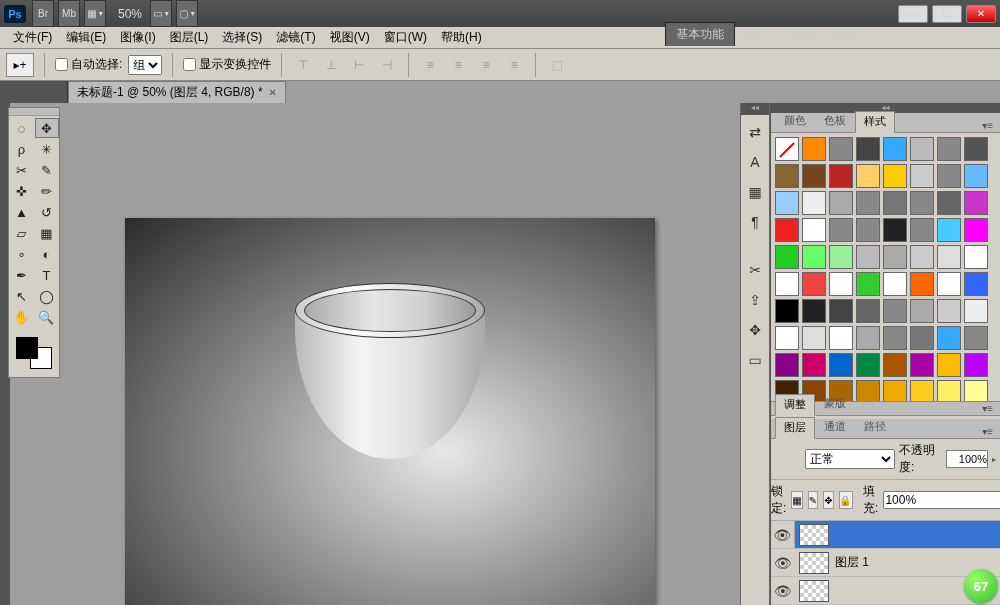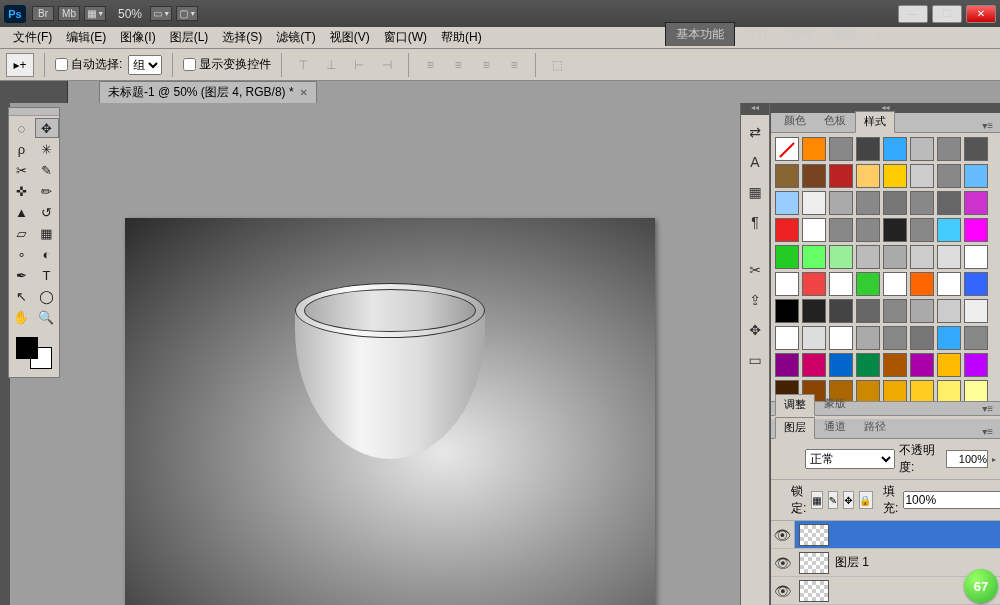--- a/index.html
+++ b/index.html
@@ -1,21 +1,21 @@
 <!DOCTYPE html>
 <html><head>
 <meta charset="utf-8">
 <style>
 * { margin:0; padding:0; box-sizing:border-box; font-family:"Microsoft YaHei",SimSun,Arial,sans-serif; font-size:12px; }
 body { width:1000px; height:605px; background:#535353; overflow:hidden; position:relative; }
 
 
 .titlebar { height:27px; background:linear-gradient(#555,#444); display:flex; align-items:center; padding:0 4px; color:#ccc; }
 .titlebar .ps { width:22px; height:18px; background:#001e36; color:#31a8ff; display:flex; align-items:center; justify-content:center; font-weight:bold; font-size:11px; border-radius:3px; margin-right:6px; }
-.titlebar .sq { width:22px; height:15px; background:#6a6a6a; border:1px solid #333; margin-right:4px; display:flex; align-items:center; justify-content:center; font-size:10px; color:#ddd; }
+.titlebar .sq { width:22px; height:27px; background:#6a6a6a; border:1px solid #333; margin-right:4px; display:flex; align-items:center; justify-content:center; font-size:10px; color:#ddd; }
 .titlebar .dd::after { content:"▾"; font-size:8px; margin-left:2px; }
 .titlebar .zoom { margin:0 8px; color:#ddd; }
 .titlebar .spacer { flex:1; }
 .titlebar .tab { padding:3px 10px; color:#ccc;margin-top:40px; }
 .titlebar .tab.active { background:#666; border:1px solid #222; border-bottom:none; }
 .titlebar .winbtn { width:30px; height:18px; margin-left:4px; border:1px solid #888; border-radius:2px; display:flex; align-items:center; justify-content:center; background:#ddd; font-size:10px; }
 .titlebar .winbtn.close { background:linear-gradient(#f66,#c00); color:#fff; }
 
 
 .menubar { height:22px; background:#d4d0c8; border-bottom:1px solid #888; display:flex; align-items:center; padding:0 6px; }
@@ -24,21 +24,21 @@
 
 .optbar { height:32px; background:#d4d0c8; border-bottom:1px solid #888; display:flex; align-items:center; padding:0 6px; gap:6px; color:#000; }
 .optbar .tool-ind { width:28px; height:24px; border:1px solid #888; background:#eee; display:flex; align-items:center; justify-content:center; }
 .optbar .chk { display:flex; align-items:center; gap:3px; }
 .optbar .chk input { width:13px; height:13px; }
 .optbar select { height:20px; font-size:12px; }
 .optbar .sep { width:1px; height:24px; background:#999; margin:0 4px; }
 .optbar .gbtn { width:22px; height:22px; background:#d4d0c8; border:1px solid transparent; color:#999; display:flex; align-items:center; justify-content:center; font-size:12px; }
 
 
-.doctabs { height:22px; background:#9e9e9e; display:flex; align-items:center;gap:31px; }
+.doctabs { height:22px; background:#9e9e9e; display:flex; align-items:center; }
 .doctabs .handle { width:68px; height:100%; background:#535353; border-right:1px solid #333; }
 .doctabs .doct { background:#bcbcbc; border:1px solid #7a7a7a; padding:2px 8px; margin-left:0; color:#000; display:flex; align-items:center; gap:6px; }
 .doctabs .doct .x { font-size:10px; color:#555; }
 
 
 .main { position:absolute; top:103px; left:0; right:0; bottom:0; display:flex; background:#9e9e9e; }
 .leftstrip { width:10px; background:#535353; }
 
 
 .toolbox { position:absolute; left:8px; top:107px; width:52px; background:#d4d0c8; border:1px solid #7a7a7a; z-index:5; }
@@ -88,21 +88,21 @@
 .adjstrip { height:20px; }
 .adjstrip .ptabs { height:14px; }
 
 
 .layerspanel { flex:1; display:flex; flex-direction:column; background:#d4d0c8; }
 .lopts { display:flex; align-items:center; gap:4px; padding:3px 4px; border-bottom:1px solid #aaa; }
 .lopts select { flex:0 0 90px; height:20px; font-size:12px;margin-left:30px; }
 .lopts .lab { color:#000; }
 .lopts input[type=text] { width:42px; height:18px; font-size:11px; text-align:right; border:1px solid #7a7a7a; }
 .lopts .tri { font-size:8px; color:#555; }
-.locks { display:flex; align-items:center; gap:5px; padding:3px 20px; border-bottom:1px solid #aaa; color:#000; }
+.locks { display:flex; align-items:center; gap:5px; padding:3px 0; border-bottom:1px solid #aaa; color:#000; }
 .locks .ic { width:18px; height:18px; border:1px solid #999; background:#eee; display:flex; align-items:center; justify-content:center; font-size:10px; }
 .layerlist { flex:1; overflow:auto; }
 .layer { display:flex; align-items:center; height:28px; border-bottom:1px solid #bbb; }
 .layer.sel { background:#3874d1; color:#fff; }
 .layer .eye { width:24px; text-align:center; font-size:14px; color:#333; }
 .layer.sel .eye { color:#333; background:#d4d0c8; height:100%; display:flex; align-items:center; justify-content:center; border-right:1px solid #aaa;}
 .layer .thumb { width:30px; height:22px; margin:0 4px; border:1px solid #555; background-image:linear-gradient(45deg,#ccc 25%,transparent 25%,transparent 75%,#ccc 75%),linear-gradient(45deg,#ccc 25%,#fff 25%,#fff 75%,#ccc 75%); background-size:8px 8px; background-position:0 0,4px 4px; }
 .layer .nm { flex:1; padding-left:2px; }
 
 

